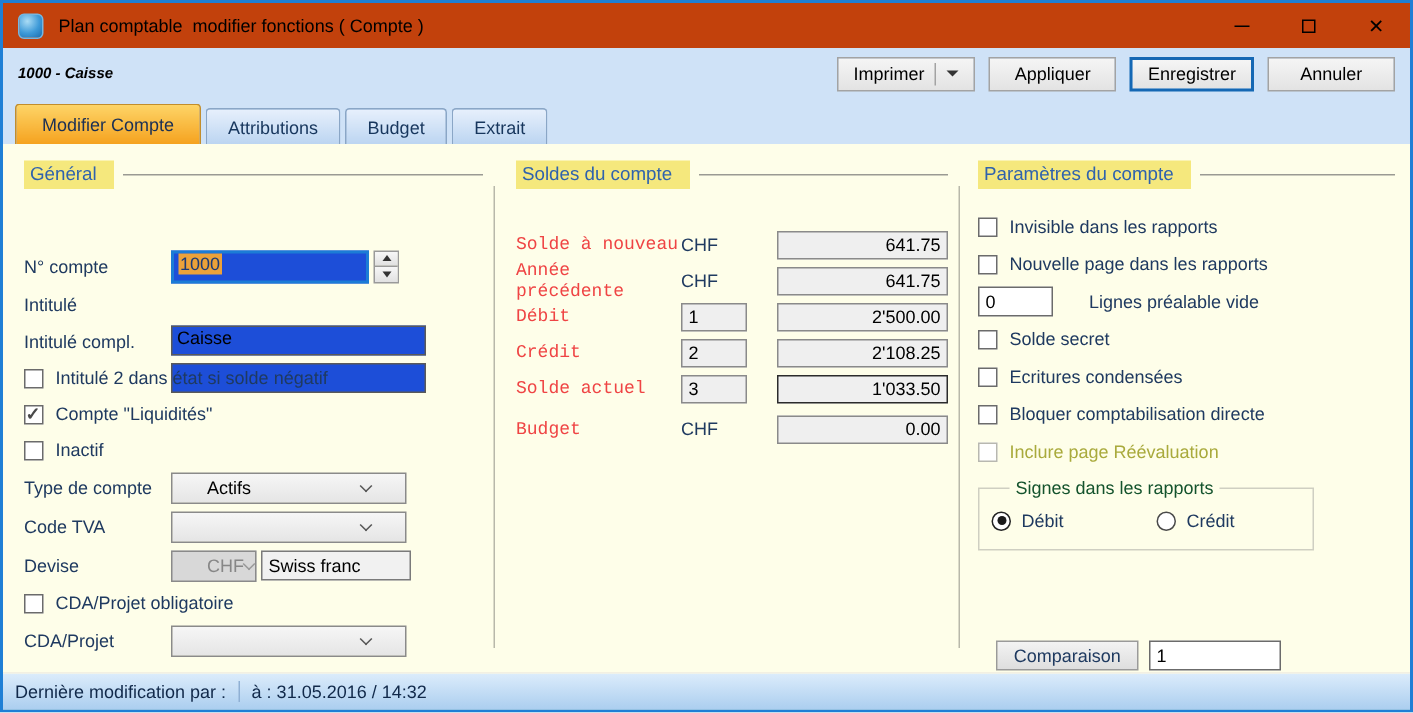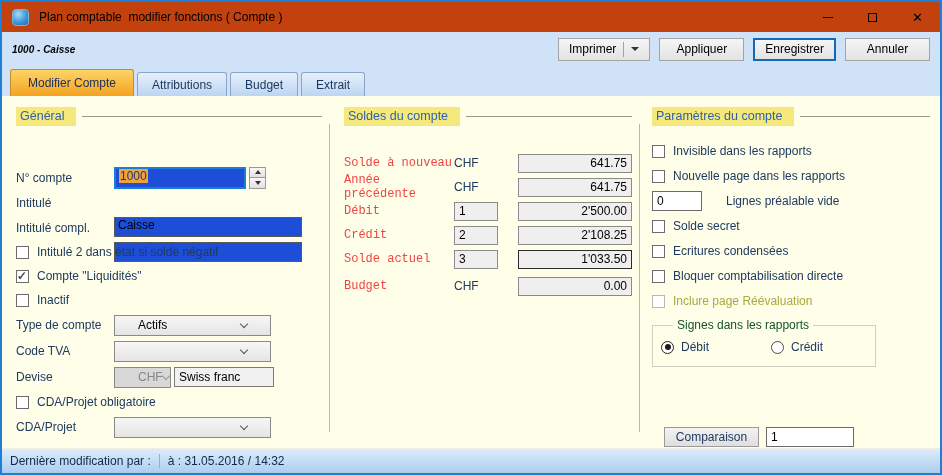--- a/index.html
+++ b/index.html
@@ -51,21 +51,21 @@
   .sect { display:flex; align-items:center; margin-top:10px; height:20px; }
   .sect .hl { background:#f5e87d; color:#2f62ad; font-size:12.5px; padding:2px 12px 3px 4px; white-space:nowrap; }
   .sect .rule { flex:1; height:1px; background:#9a9a93; margin-left:6px; }
 
   
   .gap1 { height:39px; }
   .frow { display:flex; align-items:center; height:25px; }
   .flabel { width:98px; font-size:12px; color:#1f3a60; flex:none; }
   .tfield { height:20px; border:1px solid #595959; background:#1d4ed8; font-size:12px; color:#000;
     display:flex; align-items:flex-start; padding:0 3px; }
-  .f-std { width:188px;margin-top:48px; }
+  .f-std { width:170px;margin-top:48px; }
   .f-num { width:132px; border:2px solid #1c7cd6; height:22px; }
   .selhl { background:#eda23a; color:#1d3a75; padding:0 1px; }
   .spinner { width:17px; height:22px; margin-left:3px; display:flex; flex-direction:column; border:1px solid #9a9a9a; }
   .spin-btn { flex:1; background:linear-gradient(#f7f7f7,#e1e1e1); display:flex; align-items:center; justify-content:center; }
   .spin-btn + .spin-btn { border-top:1px solid #9a9a9a; }
   .tri-up { width:0; height:0; border-left:3px solid transparent; border-right:3px solid transparent; border-bottom:4px solid #333; }
   .tri-down { width:0; height:0; border-left:3px solid transparent; border-right:3px solid transparent; border-top:4px solid #333; }
 
   .cbrow { display:flex; align-items:center; height:24px; }
   .cbox { width:13px; height:13px; border:1px solid #6b6b6b; background:#fff; margin-right:8px; position:relative; flex:none; }

